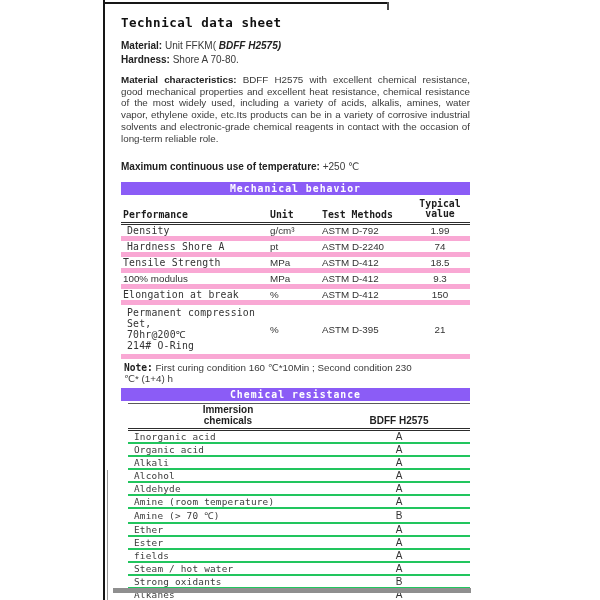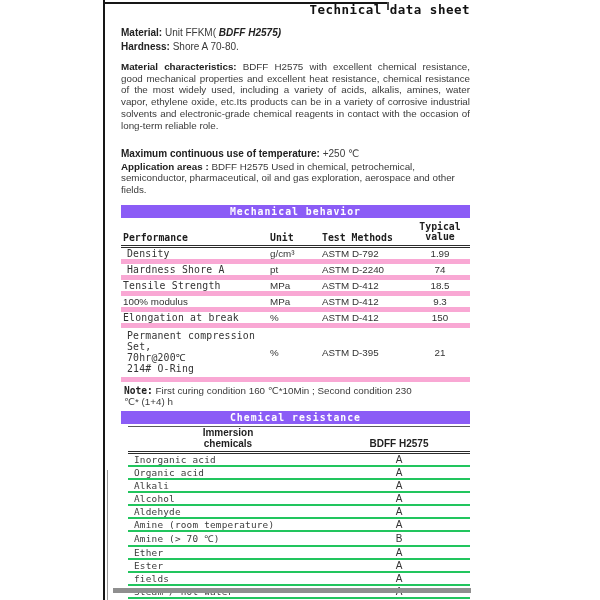--- a/index.html
+++ b/index.html
@@ -3,22 +3,22 @@
 <meta charset="utf-8">
 <style>
   * { margin:0; padding:0; box-sizing:border-box; }
   html,body { width:600px; height:600px; background:#fff; overflow:hidden;
     font-family:"Liberation Sans","DejaVu Sans",sans-serif; color:#333; }
   .page-border-left { position:absolute; left:103px; top:0; width:2px; height:600px; background:#161616; }
   .page-border-left2 { position:absolute; left:107px; top:470px; width:1px; height:130px; background:#9a9a9a; }
   .page-border-top { position:absolute; left:103px; top:2px; width:286px; height:2px; background:#161616; }
   .page-border-tick { position:absolute; left:387px; top:2px; width:2px; height:8px; background:#4a4a4a; }
   .content { position:absolute; left:121px; top:0; width:349px; }
-  .doc-title { margin-top:2px; font-family:"DejaVu Sans Mono",monospace; font-weight:bold;
-    font-size:12.5px; letter-spacing:0.5px; color:#111;text-align:right; }
+  .doc-title { margin-top:15px; font-family:"DejaVu Sans Mono",monospace; font-weight:bold;
+    font-size:12.5px; letter-spacing:0.5px; color:#111; }
   .info-line { font-size:10px; line-height:11.5px; color:#3a3a3a; }
   .m-top2{margin-top:2px;} .m-top9{margin-top:9px;} .m-top10{margin-top:10px;} .m-top17{margin-top:17px;}
   .b { font-weight:bold; color:#222; }
   .bi { font-weight:bold; font-style:italic; color:#222; }
   .para { font-size:9.8px; line-height:11.7px; text-align:justify; color:#3a3a3a; }
   .para.ragged { text-align:left; }
   .section-bar { margin-top:9px; height:13px; background:#8b5cf6; color:#fff; text-align:center;
     font-family:"DejaVu Sans Mono",monospace; font-weight:bold; font-size:9.8px; line-height:13px;
     letter-spacing:1px; }
   table { border-collapse:collapse; table-layout:fixed; }
@@ -61,21 +61,20 @@
   <div class="doc-title">Technical data sheet</div>
 
   <div class="info-line m-top10"><span class="b">Material:</span><span> Unit FFKM( </span><span class="bi">BDFF H2575)</span></div>
 
   <div class="info-line m-top2"><span class="b">Hardness:</span><span> Shore A 70-80.</span></div>
 
   <div class="para m-top9"><span class="b">Material characteristics:</span><span> BDFF H2575 with excellent chemical resistance, good mechanical properties and excellent heat resistance, chemical resistance of the most widely used, including a variety of acids, alkalis, amines, water vapor, ethylene oxide, etc.Its products can be in a variety of corrosive industrial solvents and electronic-grade chemical reagents in contact with the occasion of long-term reliable role.</span></div>
 
   <div class="info-line m-top17"><span class="b">Maximum continuous use of temperature:</span><span> +250 ℃</span></div>
 
-  <div class="para ragged" style="margin-top:1px;"><span class="b">Application areas :</span><span> BDFF H2575 Used in chemical, petrochemical, semiconductor, pharmaceutical, oil and gas exploration, aerospace and other fields.</span></div>
 
   <div class="section-bar">Mechanical behavior</div>
 
   <table class="mech-table">
     <colgroup>
         <col class="c1">
         <col class="c2">
         <col class="c3">
         <col class="c4">
       </colgroup>

